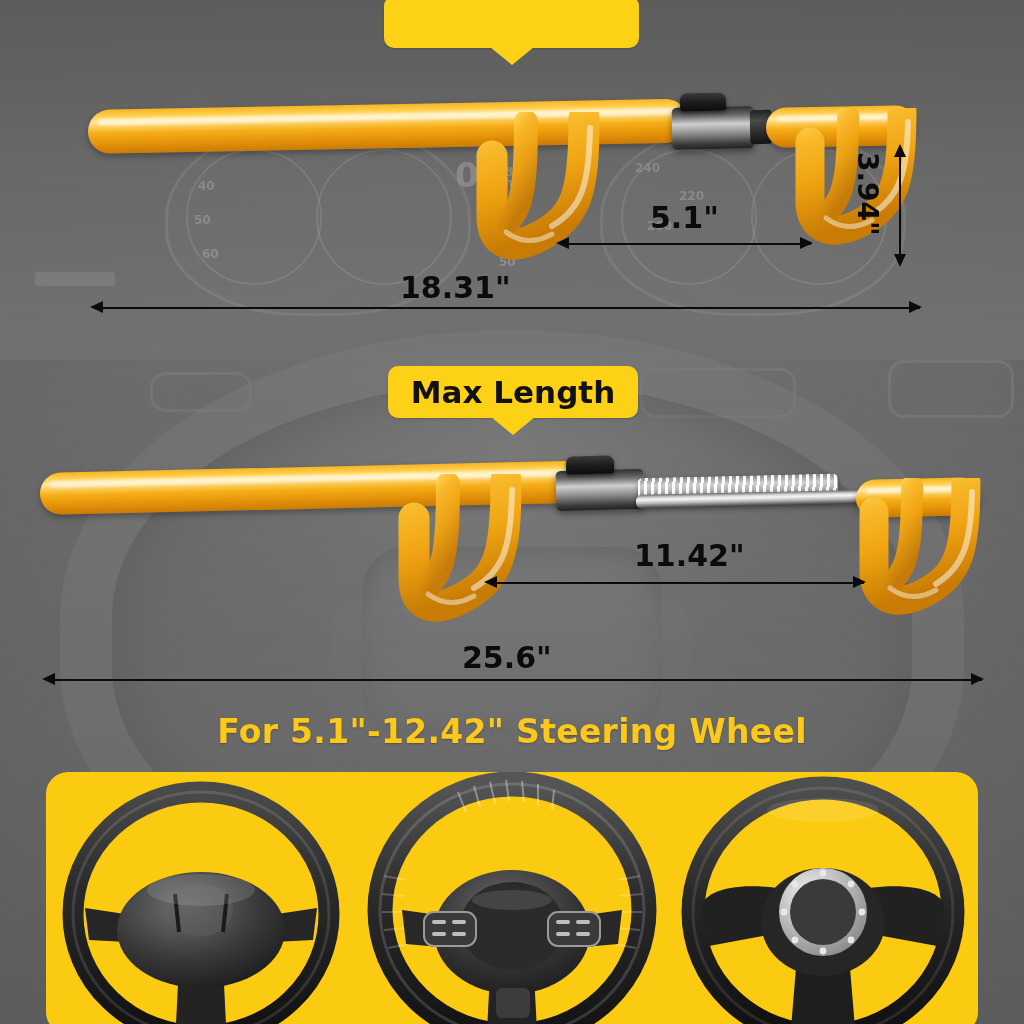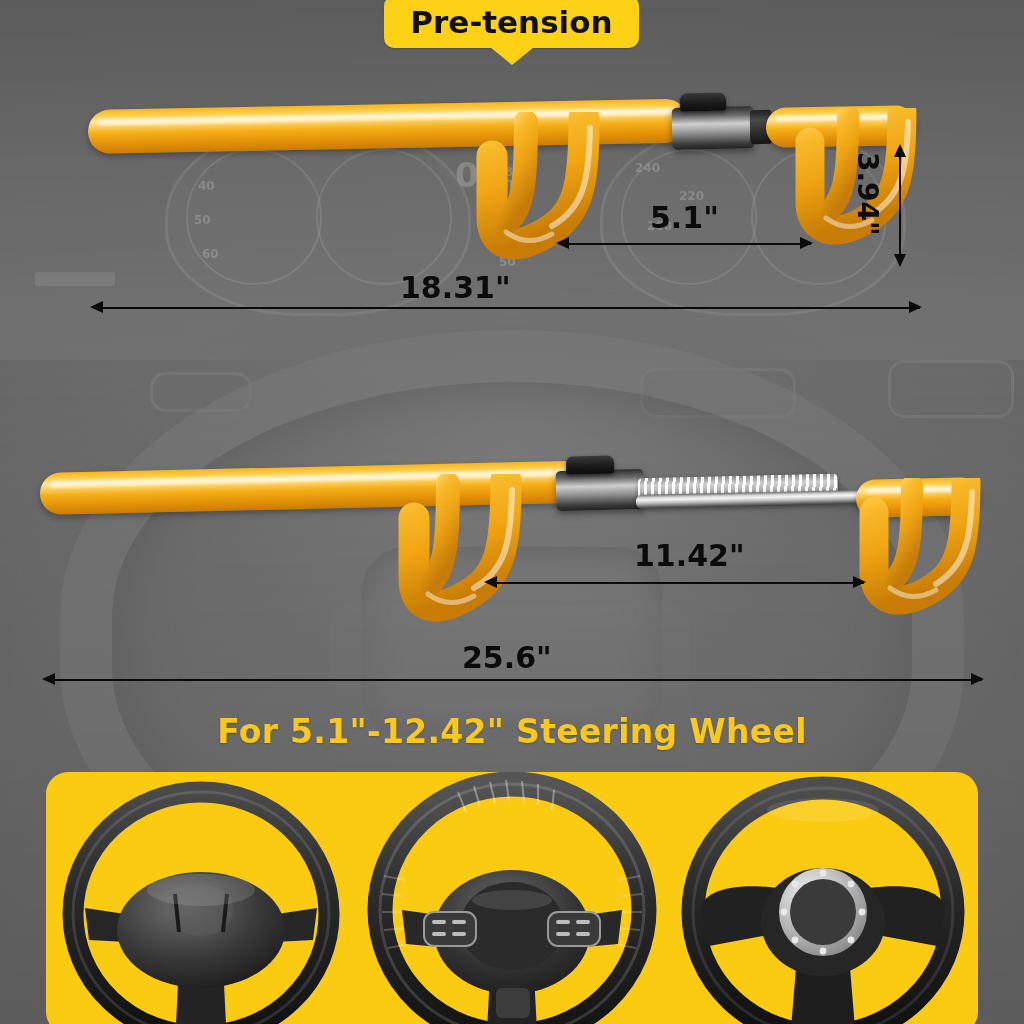--- a/index.html
+++ b/index.html
@@ -197,21 +197,20 @@
     <div class="bg-vent" style="left:888px;top:360px;width:120px;height:52px;"></div>
     <div class="bg-vent" style="left:150px;top:372px;width:96px;height:34px;"></div>
     <div class="bg-logo"></div>
 
     <div class="bg-wheel"></div>
     <div class="bg-console"></div>
     <div class="bg-shade"></div>
   </div>
 
   <div class="callout" id="callout-pretension">
-    <span>Pre-tension</span>
     <span class="tail"></span>
   </div>
 
   <div>
 
     <div class="bar" style="left:88px;top:110px;width:600px;height:44px;transform:rotate(-1.1deg);transform-origin:left center;"></div>
 
     <div class="lockbody" style="left:672px;top:107px;width:82px;height:42px;transform:rotate(-1.1deg);"></div>
     <div class="lockcap" style="left:680px;top:93px;width:46px;height:18px;transform:rotate(-1.1deg);"></div>
     <div class="collar" style="left:750px;top:110px;width:22px;height:34px;transform:rotate(-1.1deg);"></div>
@@ -255,20 +254,24 @@
     </div>
 
     <div>
       <div class="dimline" style="left:100px;top:307px;width:820px;"></div>
       <div class="arrowhead arrow-left" style="left:90px;top:301px;"></div>
       <div class="arrowhead arrow-right" style="left:909px;top:301px;"></div>
       <div class="dimtext" style="left:400px;top:270px;font-size:30px;">18.31"</div>
     </div>
   </div>
 
+  <div class="callout" id="callout-maxlength">
+    <span>Max Length</span>
+    <span class="tail"></span>
+  </div>
 
   <div>
 
     <div class="bar" style="left:40px;top:473px;width:560px;height:42px;transform:rotate(-1.3deg);transform-origin:left center;"></div>
 
     <div class="lockbody" style="left:556px;top:470px;width:88px;height:40px;transform:rotate(-1.3deg);"></div>
     <div class="lockcap" style="left:566px;top:456px;width:48px;height:18px;transform:rotate(-1.3deg);"></div>
 
     <div class="ratchet" style="left:638px;top:478px;width:200px;height:26px;transform:rotate(-1.3deg);transform-origin:left center;"></div>
     <div class="shaft" style="left:636px;top:495px;width:240px;height:14px;transform:rotate(-1.3deg);transform-origin:left center;"></div>

